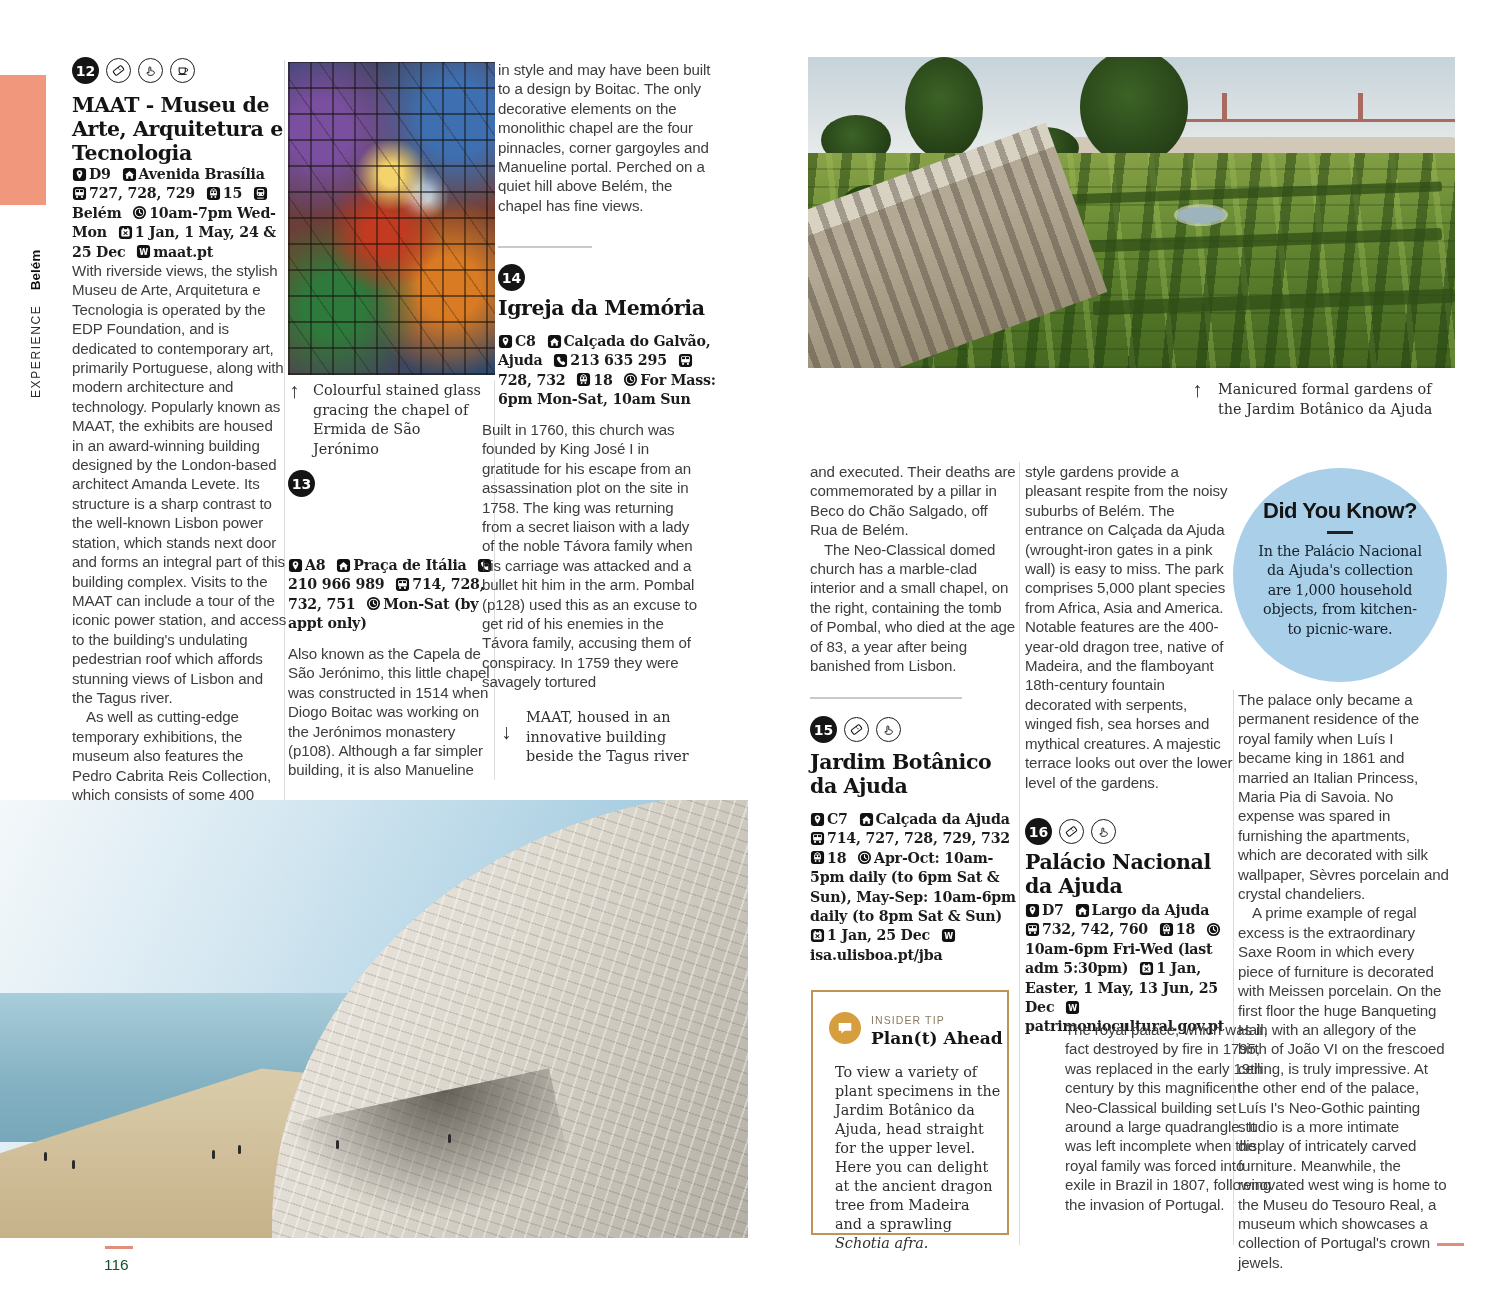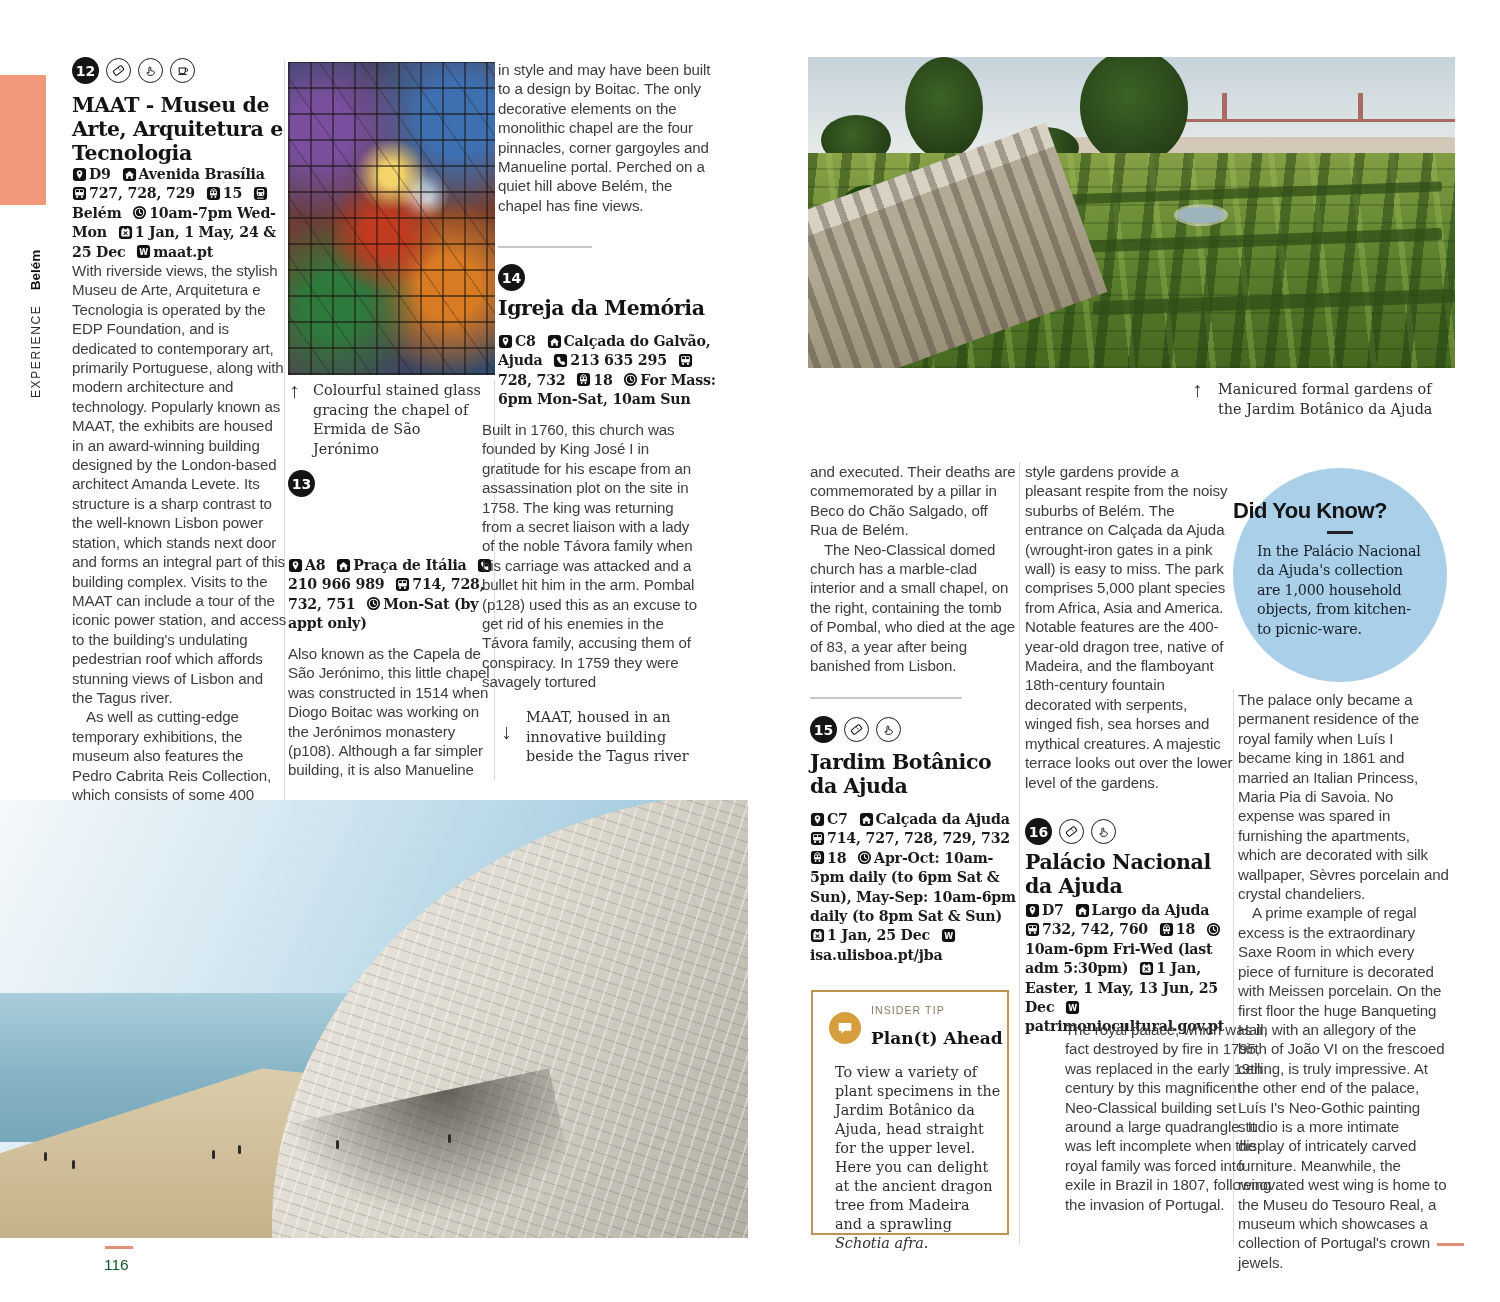--- a/index.html
+++ b/index.html
@@ -30,21 +30,21 @@
   .rule-v{width:1px;background:#dcdcdc;}
   .divider{height:1.5px;background:#c9c9c9;}
 
   
   .chapter-tab{background:#F0977C;}
   .side-rot{transform:rotate(-90deg);transform-origin:0 0;white-space:nowrap;}
   .side-section{font-size:12px;letter-spacing:1.6px;color:#2a2a2a;}
   .side-chapter{font-size:13.5px;font-weight:bold;color:#111;margin-left:10px;}
 
   
-  .dyk{border-radius:50%;background:#A9CFE9;box-sizing:border-box;padding-top:30px;}
+  .dyk{border-radius:50%;background:#A9CFE9;text-align:center;box-sizing:border-box;padding-top:30px;}
   .dyk-title{font-family:"Liberation Sans",sans-serif;font-weight:bold;font-size:22px;
              letter-spacing:-0.5px;color:#141414;}
   .dyk-rule{width:26px;height:2.5px;background:#222;margin:7px auto 8px auto;}
   .dyk-text{font-family:"DejaVu Serif",serif;font-size:14.3px;line-height:19.5px;
             color:#16202a;padding:0 24px;letter-spacing:-0.2px;}
 
   
   .tip-box{border:2px solid #bf9452;box-sizing:border-box;background:#fff;}
   .tip-icon{width:32px;height:32px;border-radius:50%;background:#d79e3d;
             display:flex;align-items:center;justify-content:center;}
@@ -383,21 +383,21 @@
           <rect x="1" y="1" width="14" height="14" rx="3.2" fill="#111"></rect>
           <text x="8" y="11.6" text-anchor="middle" font-family="DejaVu Sans, sans-serif" font-size="8.6" font-weight="bold" fill="#fff">W</text>
         </svg><span>isa.ulisboa.pt/jba</span></span></div>
 
   <div class="abs tip-box" style="left:811px;top:990px;width:198px;height:245px;">
     <div class="tip-icon abs" style="left:16px;top:20px;">
       <svg viewBox="0 0 20 20" width="18" height="18">
           <path d="M3 4.5h14v8.5H9.5L6 16v-3H3z" fill="#fff"></path>
         </svg>
     </div>
-    <div class="abs tip-label" style="left:58px;top:12px;text-align:center;">INSIDER TIP</div>
+    <div class="abs tip-label" style="left:58px;top:22px;text-align:center;">INSIDER TIP</div>
     <div class="abs tip-title" style="left:58px;top:36px;">Plan(t) Ahead</div>
     <p class="abs tip-body" style="left:17px;top:66px;width:166px;">
       <span>To view a variety of plant specimens in the Jardim Botânico da Ajuda, head straight for the upper level. Here you can delight at the ancient dragon tree from Madeira and a sprawling </span><i>Schotia afra.</i>
     </p>
   </div>
 
   <div class="abs body-text" style="left:1025px;top:462px;width:209px;">
       <p>style gardens provide a pleasant respite from the noisy suburbs of Belém. The entrance on Calçada da Ajuda (wrought-iron gates in a pink wall) is easy to miss. The park comprises 5,000 plant species from Africa, Asia and America. Notable features are the 400-year-old dragon tree, native of Madeira, and the flamboyant 18th-century fountain decorated with serpents, winged fish, sea horses and mythical creatures. A majestic terrace looks out over the lower level of the gardens.</p>
     </div>
   <div class="abs badge-row" style="left:1025px;top:818px;">

